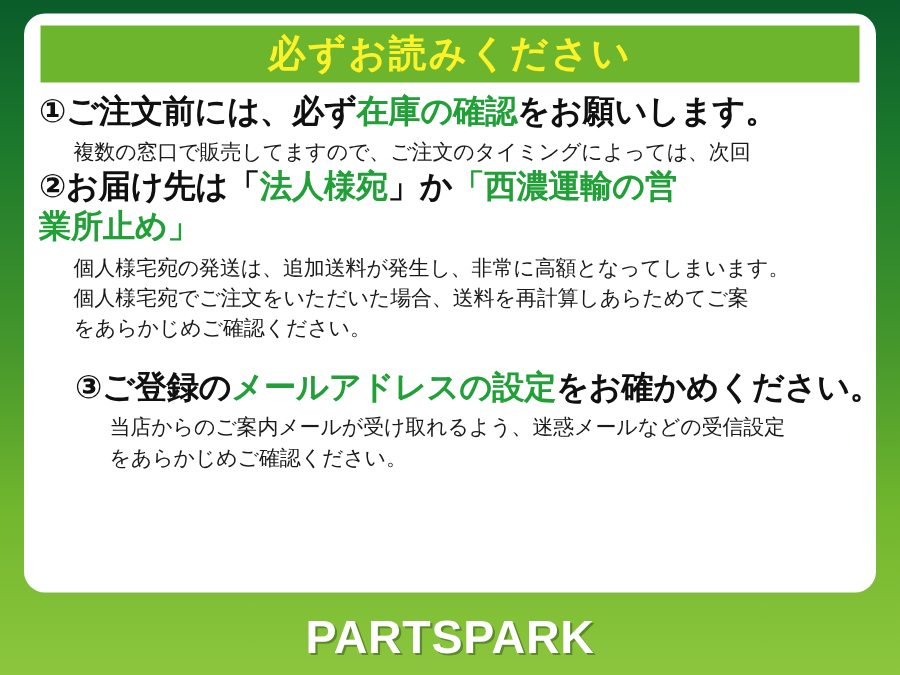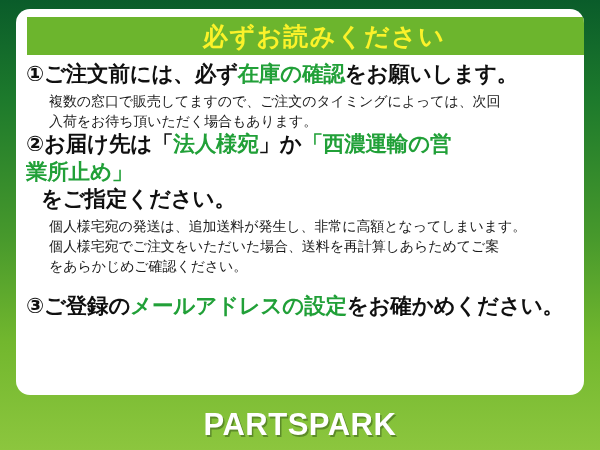--- a/index.html
+++ b/index.html
@@ -42,21 +42,20 @@
   #title-banner {
     position: absolute;
     left: 11px;
     top: 8px;
     width: 546px;
     height: 38px;
     background: #6cb52d;
     display: flex;
     align-items: center;
     justify-content: center;
-    padding-left: 24px;
   }
 
   #title-text {
     color: #fbf22a;
     font-size: 25px;
     font-weight: bold;
     letter-spacing: 1.5px;
     line-height: 1;
     white-space: nowrap;
   }
@@ -104,21 +103,21 @@
     margin-top: 2px;
     white-space: nowrap;
   }
 
   .sub-line {
     display: block;
   }
 
   #item-1 { margin-top: 0px; }
   #item-2 { }
-  #item-3 { margin-top: 16px; }
+  #item-3 { margin-top: 16px; margin-left: 24px; }
 
   #brand-bar {
     position: absolute;
     left: 0;
     top: 398px;
     width: 600px;
     height: 52px;
     display: flex;
     align-items: center;
     justify-content: center;
@@ -143,35 +142,38 @@
     <div id="title-banner">
       <span id="title-text">必ずお読みください</span>
     </div>
 
     <div id="items">
 
       <div class="item" id="item-1">
         <div class="item-head"><span>①</span><span>ご注文前には、必ず</span><span class="hl">在庫の確認</span><span>をお願いします。</span></div>
         <div class="item-sub">
           <span class="sub-line">複数の窓口で販売してますので、ご注文のタイミングによっては、次回</span>
-          <span class="sub-line">入荷をお待ち頂いただく場合もあります。</span>
         </div>
       </div>
 
       <div class="item" id="item-2">
-        <div class="item-head wrap"><span>②</span><span>お届け先は</span><span>「</span><span class="hl">法人様宛</span><span>」</span><span>か</span><span class="hl">「西濃運輸の営業所止め」</span><br><span class="head-indent">をご指定ください。</span></div>
+        <div class="item-head wrap"><span>②</span><span>お届け先は</span><span>「</span><span class="hl">法人様宛</span><span>」</span><span>か</span><span class="hl">「西濃運輸の営業所止め」</span><br></div>
         <div class="item-sub">
           <span class="sub-line">個人様宅宛の発送は、追加送料が発生し、非常に高額となってしまいます。</span>
           <span class="sub-line">個人様宅宛でご注文をいただいた場合、送料を再計算しあらためてご案</span>
           <span class="sub-line">をあらかじめご確認ください。</span>
         </div>
       </div>
 
       <div class="item" id="item-3">
         <div class="item-head"><span>③</span><span>ご登録の</span><span class="hl">メールアドレスの設定</span><span>をお確かめください。</span></div>
+        <div class="item-sub">
+          <span class="sub-line">当店からのご案内メールが受け取れるよう、迷惑メールなどの受信設定</span>
+          <span class="sub-line">をあらかじめご確認ください。</span>
+        </div>
       </div>
 
     </div>
   </div>
 
   <div id="brand-bar">
     <span id="brand-text">PARTSPARK</span>
   </div>
 
 </div>

